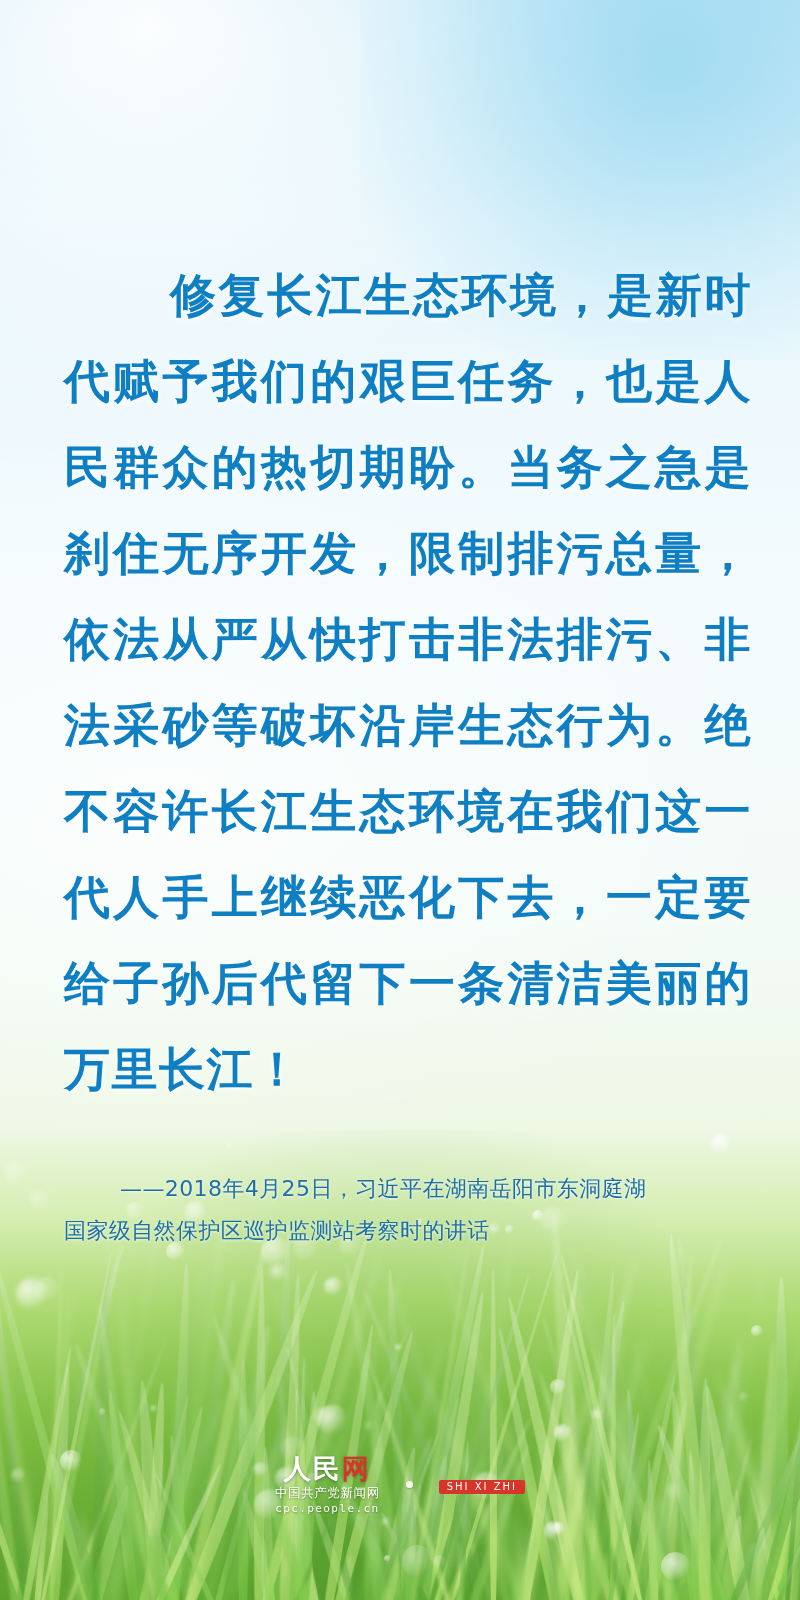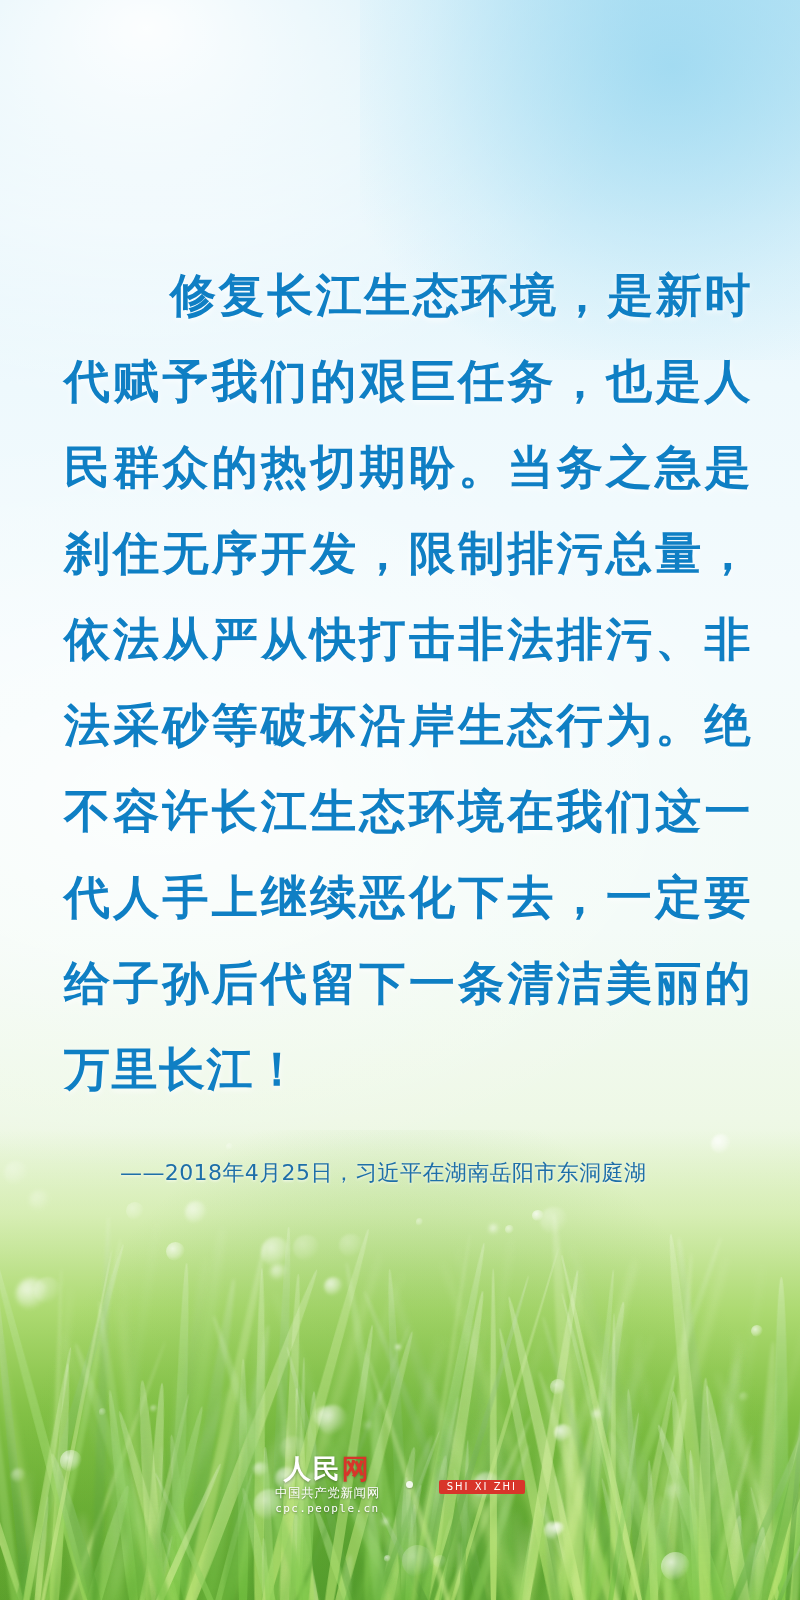--- a/index.html
+++ b/index.html
@@ -117,21 +117,21 @@
     top: 1152px;
     width: 700px;
     color: #1e6fa8;
     font-family: "DejaVu Sans", "Liberation Sans", sans-serif;
     font-size: 22px;
     line-height: 42px;
     letter-spacing: 0.4px;
     text-align: left;
     text-shadow: 0 1px 3px rgba(255,255,255,0.8);
   }
-  .attribution .line1 { padding-left: 64px; }
+  .attribution .line1 { padding-left: 64px; margin-top: 16px; }
   .attribution .line2 { padding-left: 8px; }
 
   
   .logo-row {
     position: absolute;
     left: 0;
     bottom: 86px;
     width: 800px;
     display: flex;
     align-items: center;
@@ -525,20 +525,21 @@
         <div class="bokeh" style="width: 17.8091px; height: 17.8091px; left: 126.488px; top: 71.8172px; opacity: 0.36; filter: blur(0.1px);"></div>
         <div class="bokeh" style="width: 16.2186px; height: 16.2186px; left: 270.351px; top: 134.188px; opacity: 0.62; filter: blur(2px);"></div>
         <div class="bokeh" style="width: 13.5007px; height: 13.5007px; left: 433.293px; top: 424.693px; opacity: 0.28; filter: blur(0.6px);"></div>
       </div>
   </div>
 
   <div class="quote">修复长江生态环境，是新时代赋予我们的艰巨任务，也是人民群众的热切期盼。当务之急是刹住无序开发，限制排污总量，依法从严从快打击非法排污、非法采砂等破坏沿岸生态行为。绝不容许长江生态环境在我们这一代人手上继续恶化下去，一定要给子孙后代留下一条清洁美丽的万里长江！</div>
 
   <div class="attribution">
     <div class="line1">——2018年4月25日，习近平在湖南岳阳市东洞庭湖</div>
+    <div class="line2">国家级自然保护区巡护监测站考察时的讲话</div>
   </div>
 
   <div class="logo-row">
     <div class="people-logo">
       <div class="cn"><span>人民</span><span class="red">网</span></div>
       <div class="sub">中国共产党新闻网</div>
       <div class="url">cpc.people.cn</div>
     </div>
     <div class="divider-dot"></div>
     <div class="shixi">

